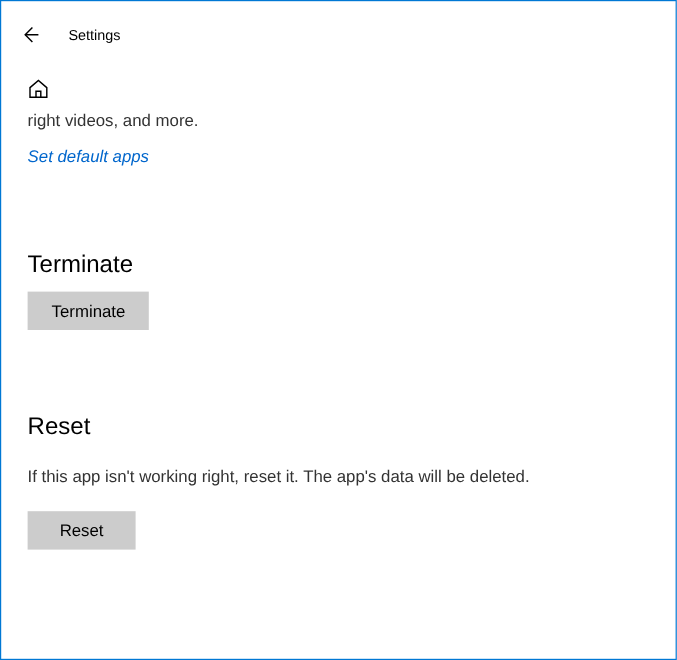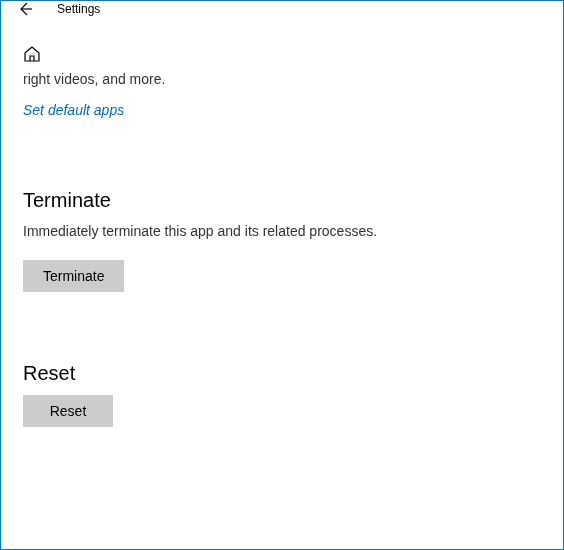--- a/index.html
+++ b/index.html
@@ -12,21 +12,21 @@
       background: #fff;
       width: 564px;
       height: 550px;
       border: 1px solid #0078d4;
       overflow: hidden;
       position: relative;
     }
     .header {
       display: flex;
       align-items: center;
-      padding: 0 16px 8px 16px;
+      padding: 20px 16px 8px 16px;
       gap: 24px;
     }
     .back-arrow {
       width: 16px;
       height: 16px;
       cursor: pointer;
     }
     .back-arrow svg {
       width: 16px;
       height: 16px;
@@ -111,21 +111,21 @@
     <path d="M7 16 L7 11 L11 11 L11 16"></path>
   </svg>
 </div>
 
 <div class="content">
   <div class="truncated-text">right videos, and more.</div>
   <span class="link">Set default apps</span>
 
   <div class="section">
     <h2 class="section-title">Terminate</h2>
-    <p class="section-desc">Immediately terminate this app and its related processes.</p>
     <button class="btn">Terminate</button>
   </div>
 
   <div class="section">
     <h2 class="section-title">Reset</h2>
+    <p class="section-desc reset-second-desc">If this app isn't working right, reset it. The app's data will be deleted.</p>
     <button class="btn">Reset</button>
   </div>
 </div>
 
 </body></html>

